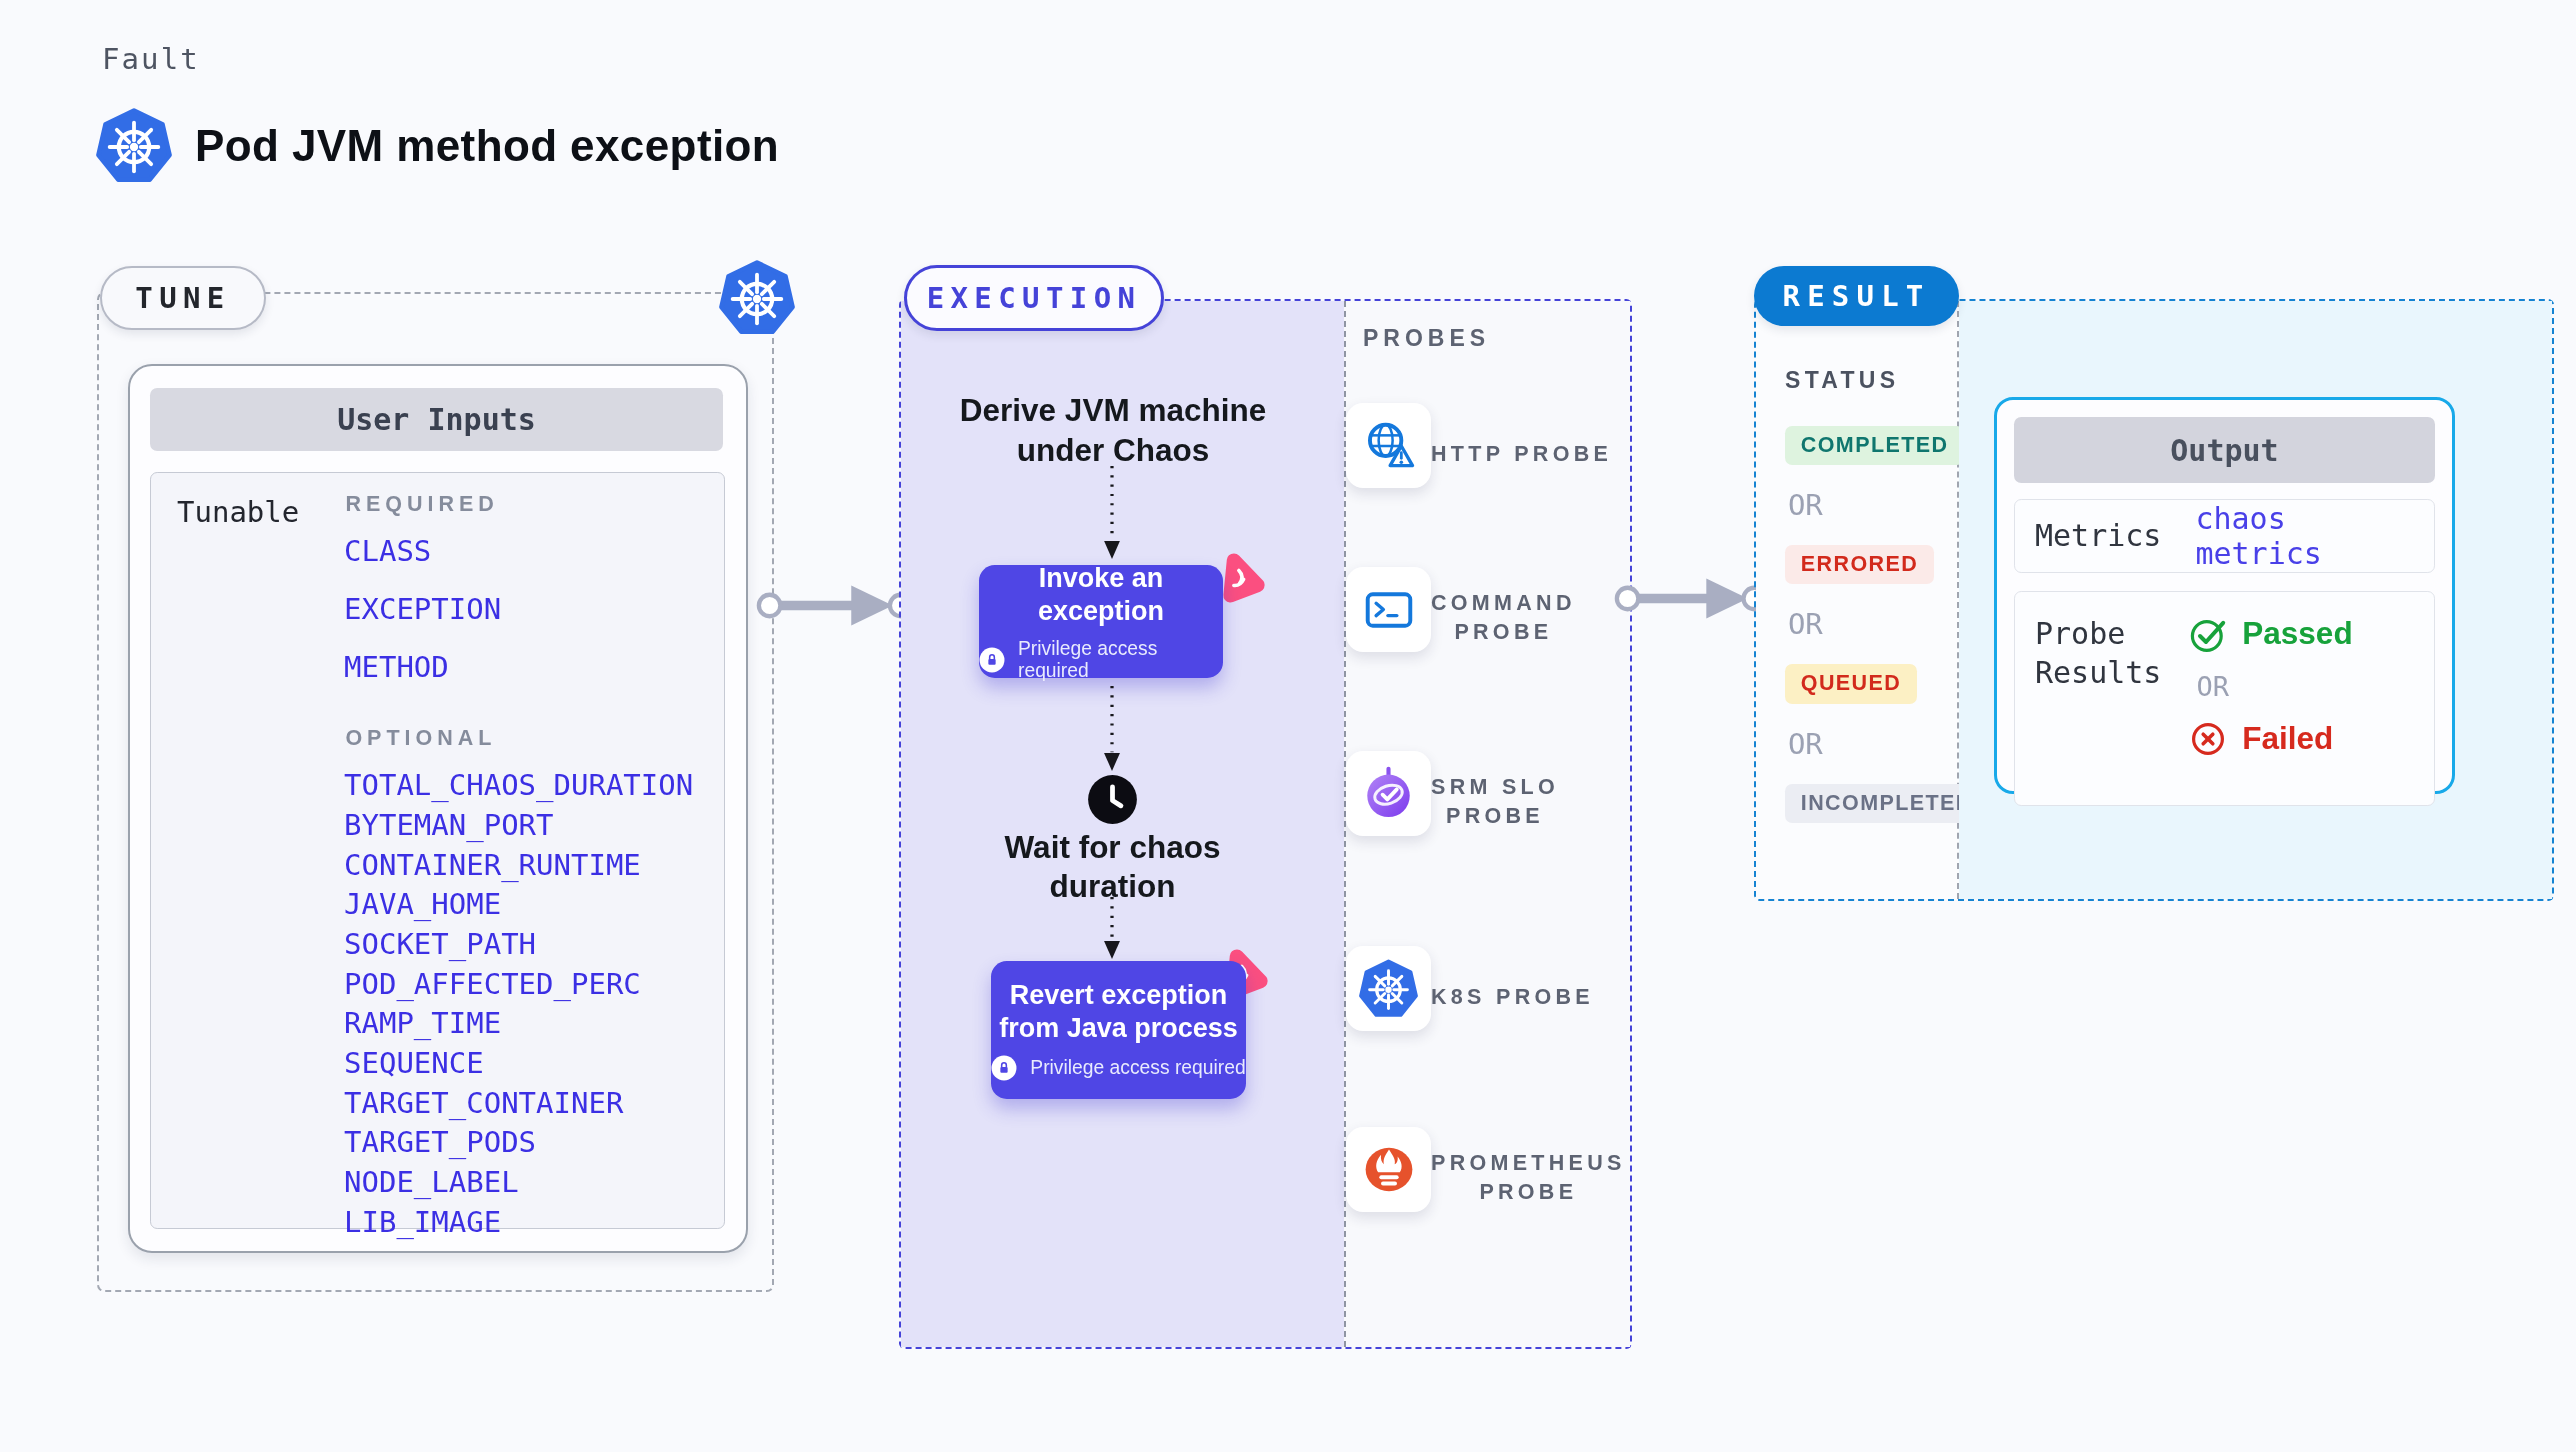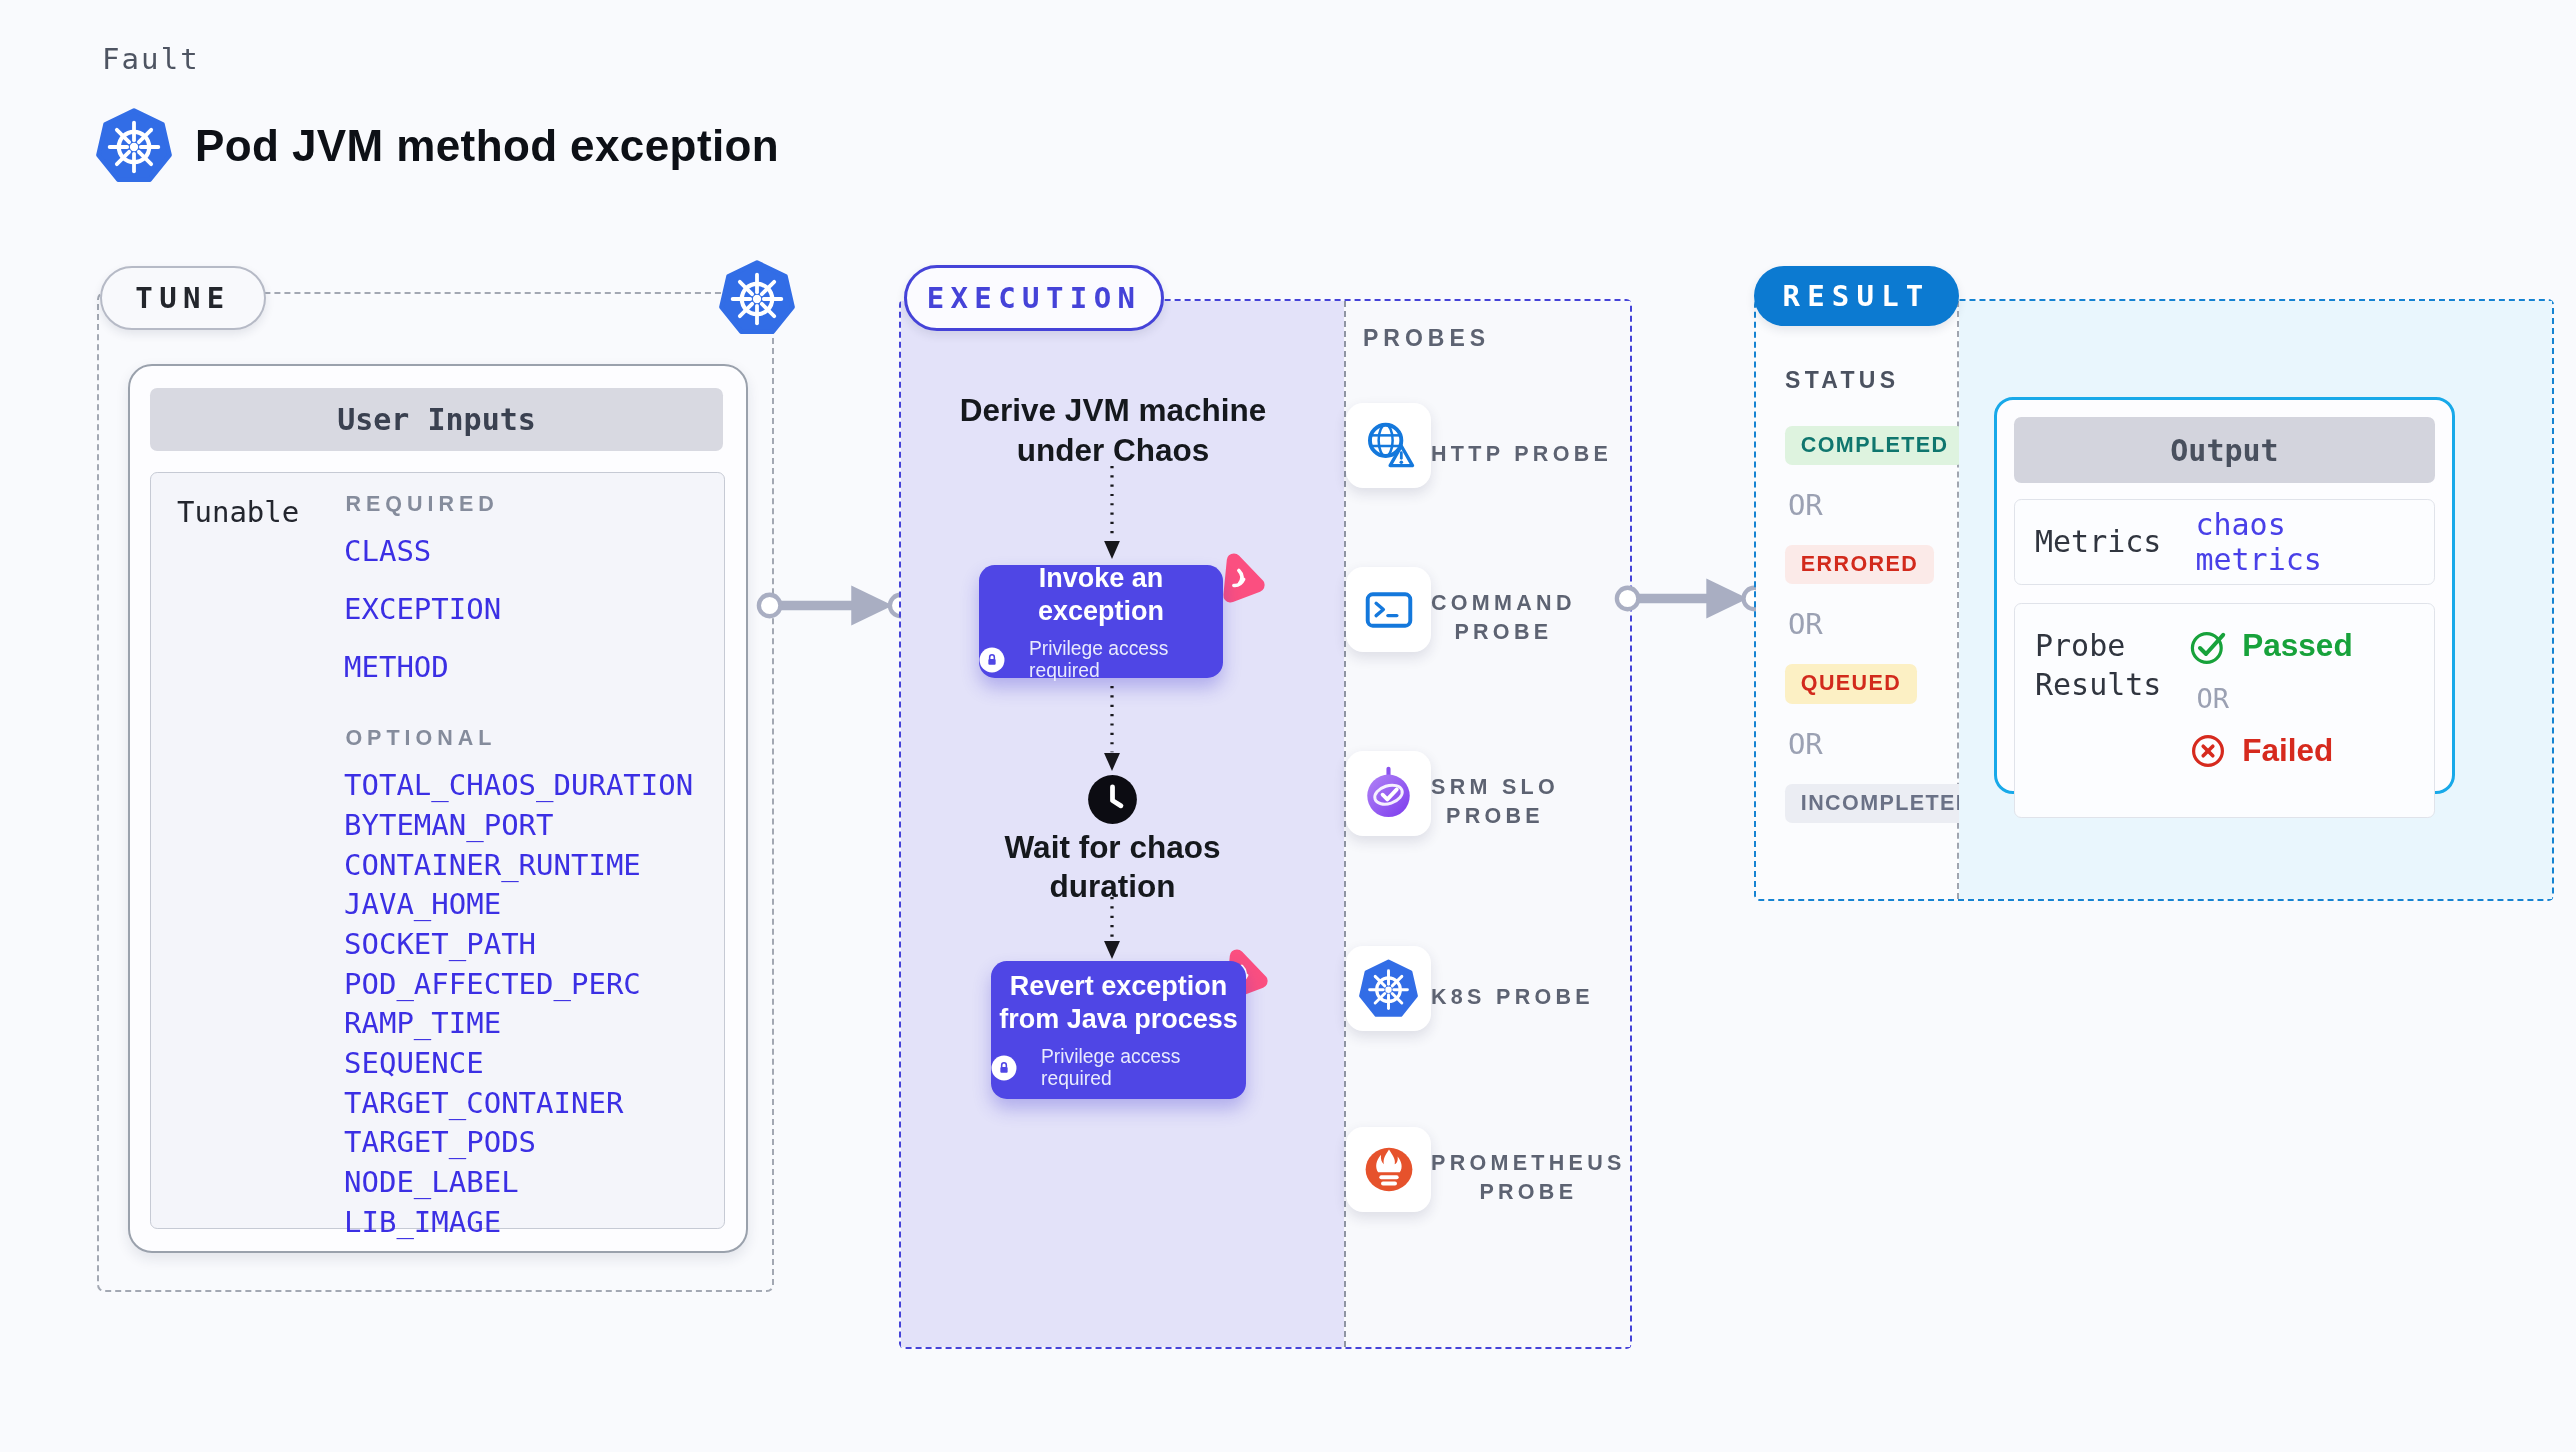--- a/index.html
+++ b/index.html
@@ -49,21 +49,21 @@
   .exec-flow{ position:absolute; left:0; top:0; bottom:0; width:443px; background:#e3e2f9; }
   .probes-zone{ position:absolute; left:443px; top:0; bottom:0; right:0; background:#f8f9fc;
                 border-left:2.1px dashed #8f95a3; }
   .derive-text{ left:948px; top:390px; width:330px; text-align:center; font-size:31.5px; line-height:40px;
                 font-weight:800; color:#15181d; white-space:pre-line; z-index:3;}
   .step-btn{ background:#4f46e5; border-radius:15.8px; box-shadow:0 10px 18.6px rgba(62,52,210,.30);
              display:flex; flex-direction:column; align-items:center; justify-content:center; gap:10px; z-index:3;}
   .btn-invoke{ left:979px; top:565px; width:244px; height:113px; }
   .btn-revert{ left:991px; top:961px; width:255px; height:138px; }
   .btn-title{ color:#ffffff; font-weight:700; font-size:27px; line-height:33px; text-align:center; white-space:pre-line; }
-  .priv-row{ display:flex; align-items:center; gap:24px; }
+  .priv-row{ display:flex; align-items:center; gap:13px; }
   .priv-text{ color:#e9ebfd; font-size:19.3px; }
   .litmus{ z-index:2; transform:rotate(-8deg); }
   .clock-wrap{ left:1086px; top:773px; z-index:3; }
   .wait-text{ left:969px; top:828px; width:287px; text-align:center; font-size:31.5px; line-height:39px;
               font-weight:800; color:#15181d; white-space:pre-line; z-index:3;}
   .dot-arrow{ z-index:3; }
 
   .probes-title{ position:absolute; left:17px; top:24px; font-size:23px; font-weight:700;
                  letter-spacing:5px; color:#5d6372; }
   .probe{ position:absolute; left:0; width:100%; display:flex; flex-direction:row; align-items:center; }
@@ -85,21 +85,21 @@
   .badge.errored{ color:#d22a1c; background:#fbeae8; }
   .badge.queued{ color:#d22a1c; background:#fcf0c4; }
   .badge.incompleted{ color:#6a7186; background:#ebedf3; }
   .or-lbl{ font-size:29px; color:#9ba1b3; margin:23px 0 23px 2.9px; }
 
   .output-card{ left:1994px; top:397px; width:461px; height:397px; background:#fdfdff;
                 border:3.6px solid #18a9e9; border-radius:19px; box-sizing:border-box; padding:17px; z-index:3;}
   .output-header{ height:66px; background:#d3d4dd; border-radius:7.2px; display:flex; align-items:center;
                   justify-content:center; font-size:30px; font-weight:700; color:#49505e; }
   .o-row{ border:1.4px solid #e0e3ea; border-radius:7.2px; background:#fcfdff; }
-  .metrics-row{ margin-top:15.8px; height:60px; display:flex; align-items:center; padding:12px 20px; }
+  .metrics-row{ margin-top:15.8px; height:60px; display:flex; align-items:center; padding:6px 20px; }
   .metrics-lbl{ font-size:30px; color:#30353f; }
   .metrics-val{ font-size:30px; color:#4940e8; margin-left:34px; }
   .probe-row{ margin-top:18.6px; height:215px; display:flex; padding:21.5px 20px 0 20px; box-sizing:border-box;}
   .pr-lbl{ font-size:30px; line-height:39px; color:#30353f; width:129px; white-space:pre-line; }
   .pr-col{ margin-left:24px; display:flex; flex-direction:column; }
   .pf-row{ display:flex; align-items:center; gap:14.3px; }
   .passed-txt{ font-size:31.5px; font-weight:700; color:#17a23b; }
   .failed-txt{ font-size:31.5px; font-weight:700; color:#d62a1e; }
   .pr-or{ font-size:27px; color:#9ba1b3; margin:17px 0 17px 8.6px; }
 

